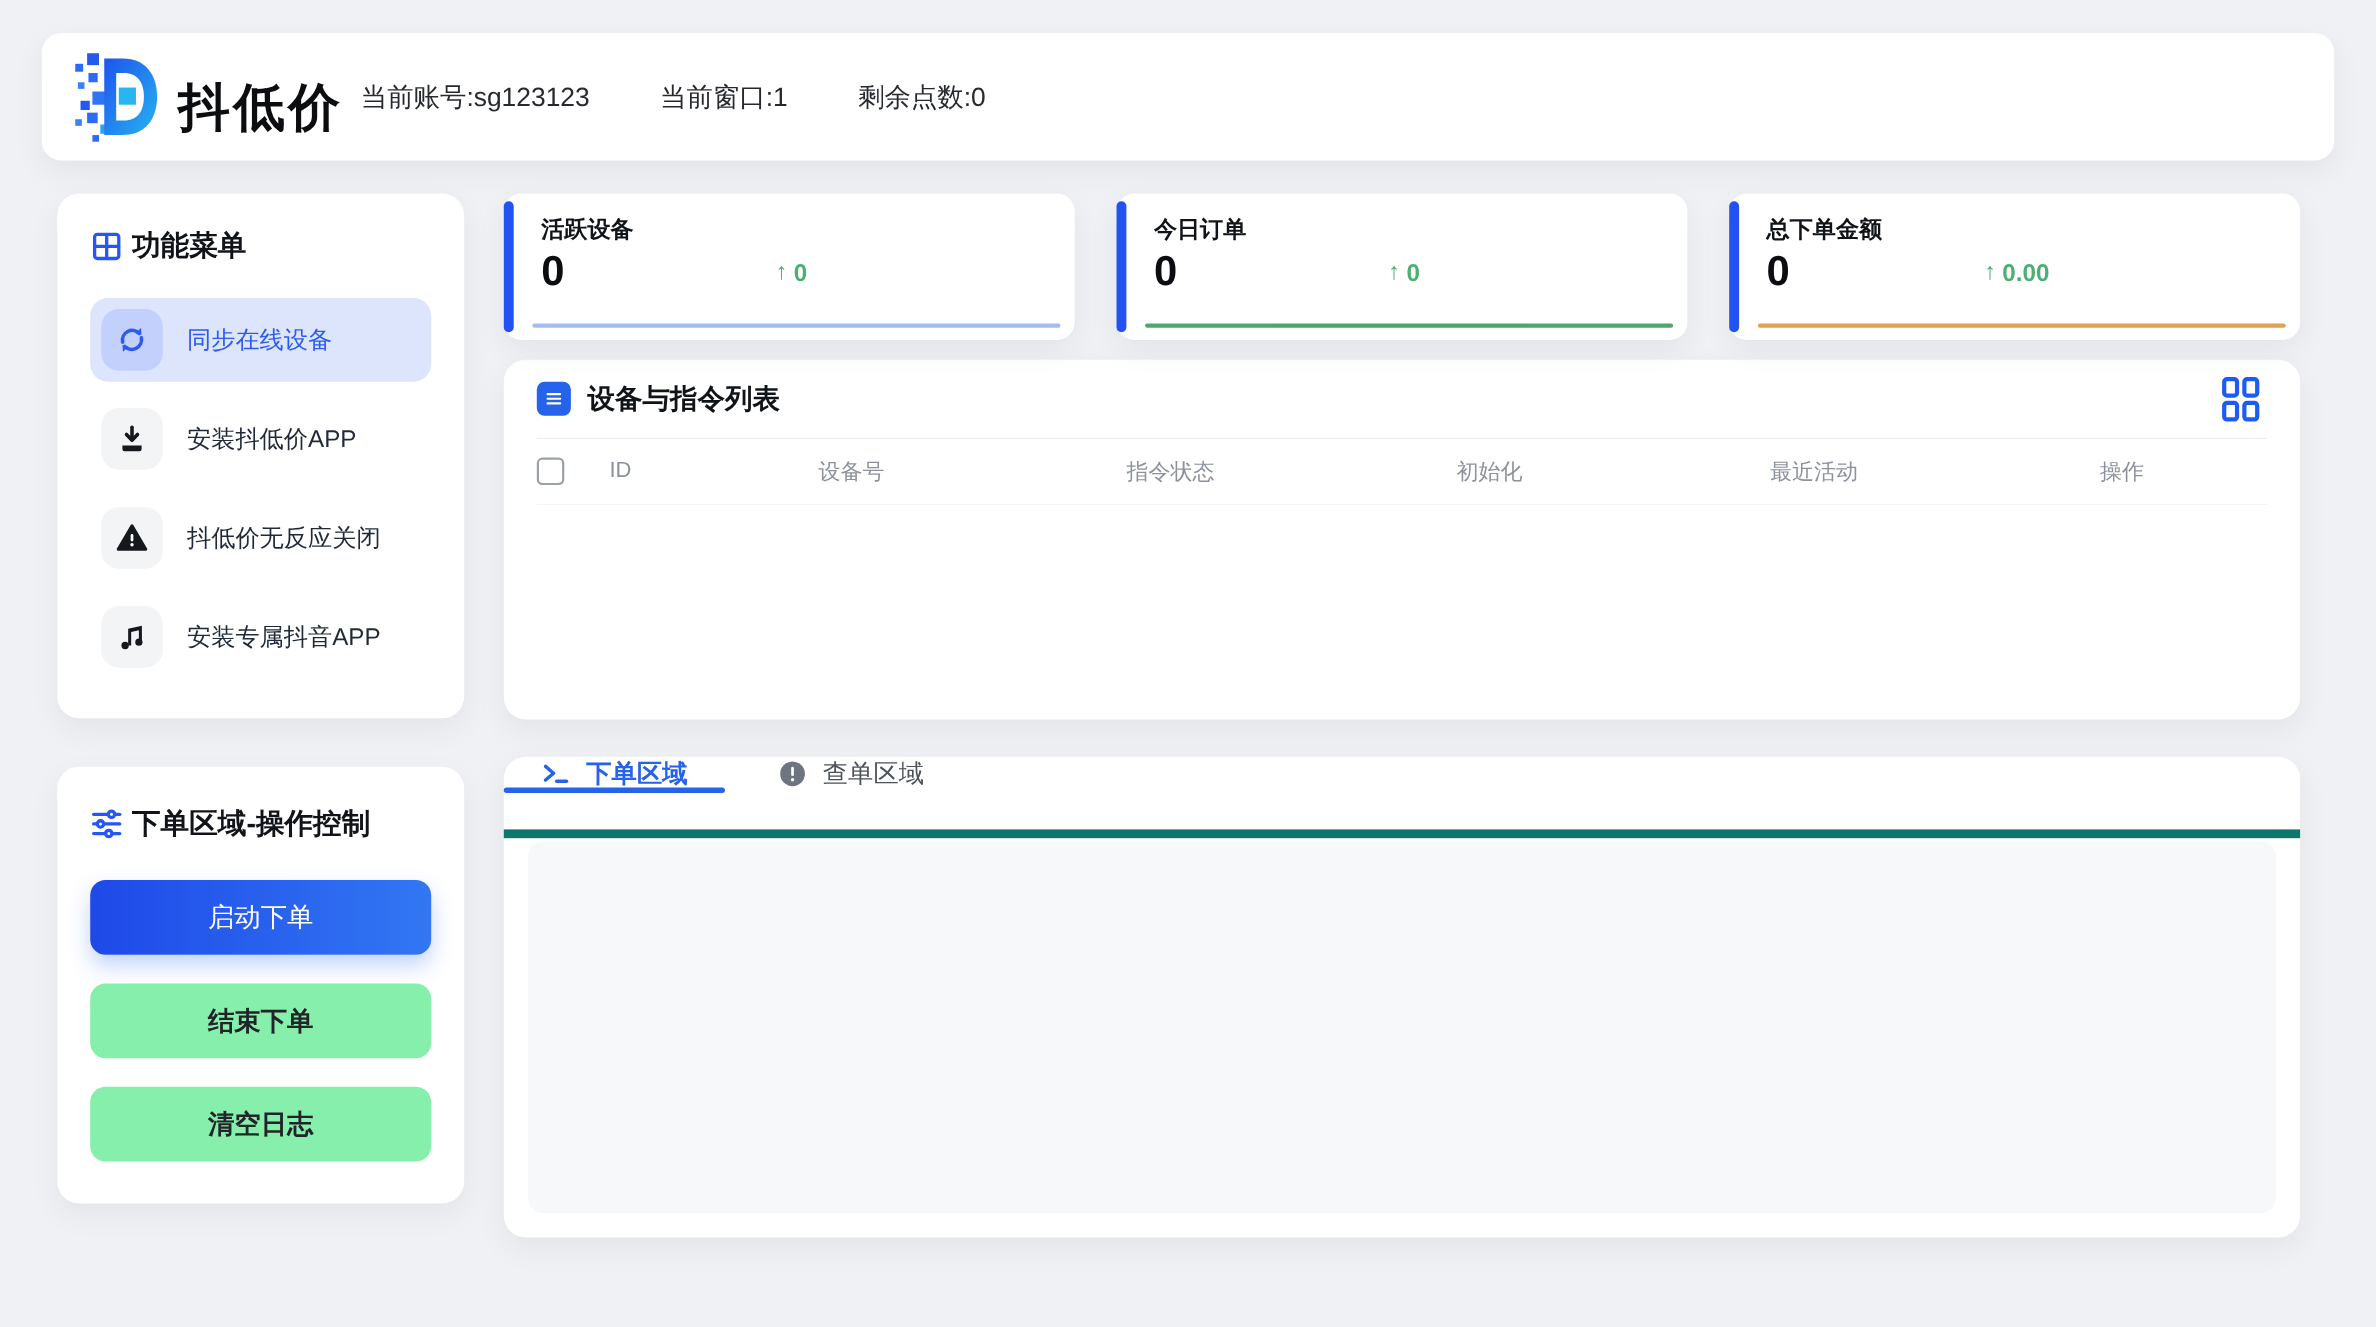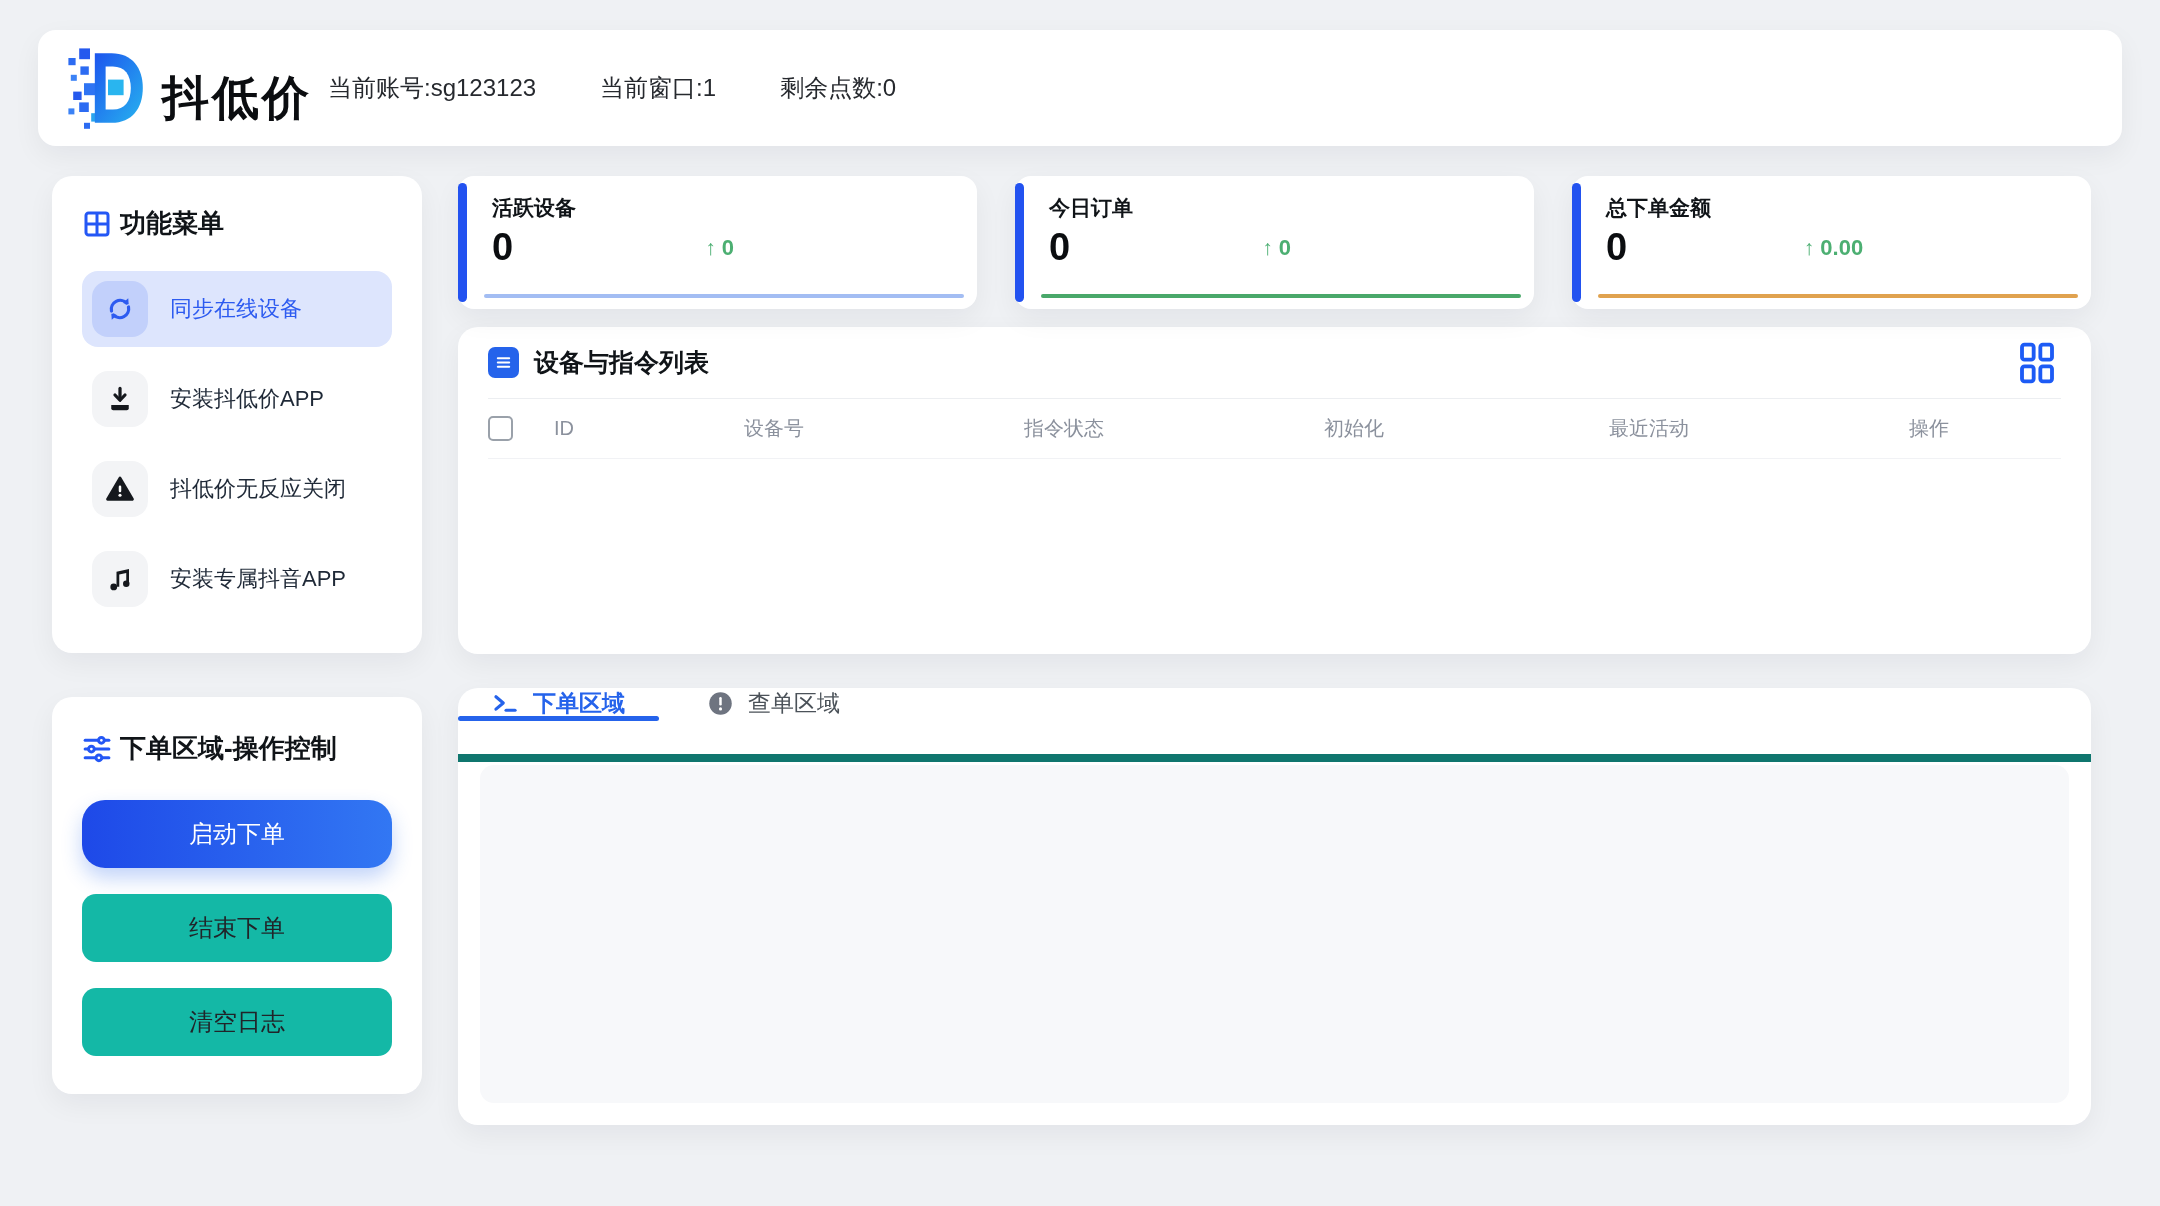--- a/index.html
+++ b/index.html
@@ -60,23 +60,22 @@
   .ctl-buttons { margin-top: 34px; display: flex; flex-direction: column; gap: 26px; }
   .ctl-btn {
     height: 68px; border: none; border-radius: 14px; width: 100%;
     font-size: 24px; font-weight: 500; cursor: pointer;
     font-family: "Liberation Sans", "DejaVu Sans", sans-serif;
   }
   .ctl-btn.primary {
     background: linear-gradient(90deg, #1e49e8 0%, #3277f3 100%);
     color: #ffffff;
     box-shadow: 0 10px 20px rgba(37,99,235,.28);
-    border-radius: 23px;
-  }
-  .ctl-btn.secondary { background: #14b8a6; color: #212429; }
+  }
+  .ctl-btn.secondary { background: #86efac; color: #212429; font-weight: bold; }
   
   .stats { display: flex; gap: 38px; }
   .stat-card {
     flex: 1; height: 133px; position: relative;
     background: #fff; border-radius: 16px;
     box-shadow: 0 10px 28px rgba(15,23,42,.055);
     padding: 18px 30px 0 34px;
   }
   .stat-card::before {
     content: ""; position: absolute; left: 0px; top: 7px; bottom: 7px;

